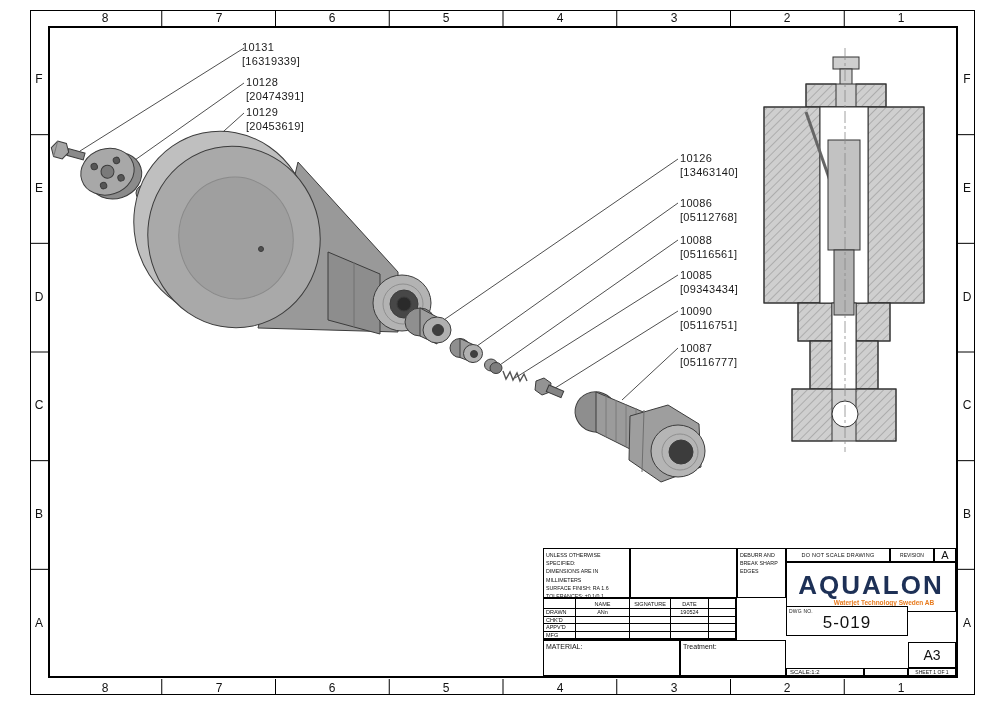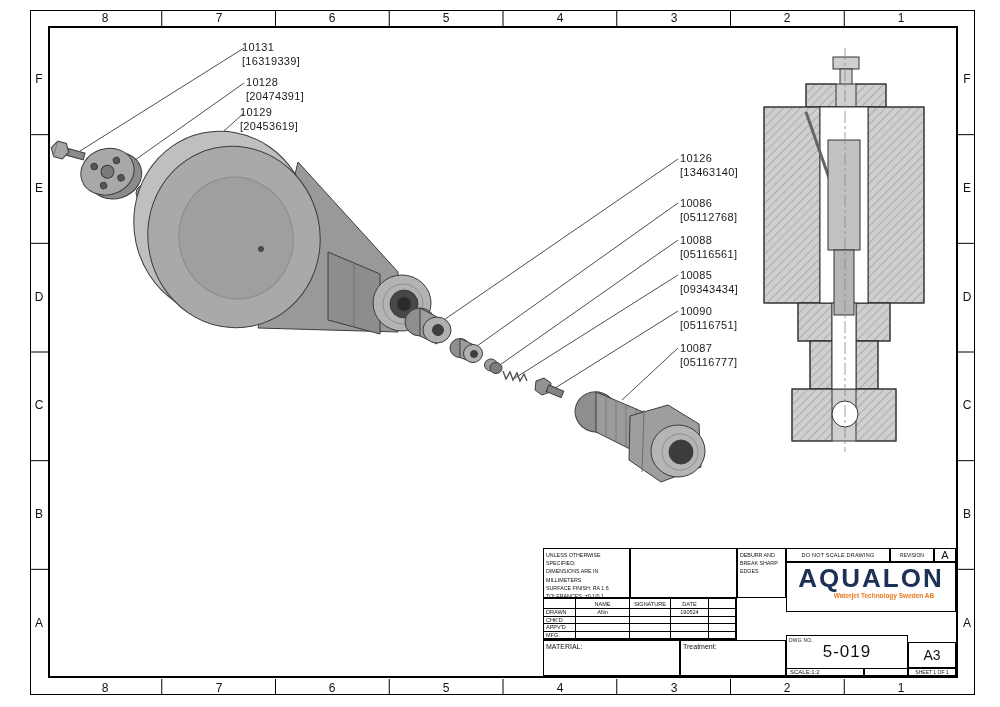--- a/index.html
+++ b/index.html
@@ -23,21 +23,21 @@
   .sign-table { position:absolute; left:543px; top:598px; width:194px; height:42px; border:1px solid #000; display:grid; background:#fff;
                 grid-template-columns:32px 54px 41px 38px 1fr; grid-template-rows:10px 7.5px 7.5px 7.5px 7.5px; }
   .sign-table > div { border-right:1px solid #000; border-bottom:1px solid #000; font-size:5.5px; display:flex; align-items:center; padding-left:2px; overflow:hidden; }
   .sign-table > div.hc { justify-content:center; padding-left:0; }
 
   .dns-cell { font-size:5.5px; display:flex; align-items:center; justify-content:center; letter-spacing:.2px; }
   .rev-label { font-size:5px; display:flex; align-items:center; justify-content:center; }
   .rev-value { font-size:11px; display:flex; align-items:center; justify-content:center; }
 
   .logo-cell { text-align:center; }
-  .logo-text { font-size:26px; font-weight:bold; letter-spacing:2px; color:#1d3056; }
+  .logo-text { margin-top:7px; font-size:26px; font-weight:bold; letter-spacing:2px; color:#1d3056; }
   .logo-tagline { margin-top:-2px; padding-left:26px; font-size:6.5px; font-weight:bold; color:#e87b1e; }
 
   .desc-line1 { margin-top:9px; text-align:center; font-size:8px; }
   .desc-line2 { text-align:center; font-size:8px; }
 
   .dwg-no { margin-top:6px; text-align:center; font-size:17px; letter-spacing:1px; }
   .size-cell { font-size:14px; display:flex; align-items:center; justify-content:center; }
   .scale-cell { font-size:6px; display:flex; align-items:center; padding-left:3px; }
   .sheet-cell { font-size:5px; display:flex; align-items:center; justify-content:center; }
   .mat-label { font-size:7px; padding:2px 0 0 2px; }
@@ -237,21 +237,21 @@
   <span class="zone v" style="left:960px;top:616px">A</span>
 
   <div class="callout" style="left:242px;top:40px">
     <div>10131</div>
     <div>[16319339]</div>
   </div>
   <div class="callout" style="left:246px;top:75px">
     <div>10128</div>
     <div>[20474391]</div>
   </div>
-  <div class="callout" style="left:240px;top:105px">
+  <div class="callout" style="left:246px;top:105px">
     <div>10129</div>
     <div>[20453619]</div>
   </div>
   <div class="callout" style="left:680px;top:151px">
     <div>10126</div>
     <div>[13463140]</div>
   </div>
   <div class="callout" style="left:680px;top:196px">
     <div>10086</div>
     <div>[05112768]</div>
@@ -330,21 +330,21 @@
   <div class="cell dns-cell" style="left:786px;top:548px;width:104px;height:14px">DO NOT SCALE DRAWING</div>
   <div class="cell rev-label" style="left:890px;top:548px;width:44px;height:14px">REVISION</div>
   <div class="cell rev-value" style="left:934px;top:548px;width:22px;height:14px">A</div>
 
   <div class="cell logo-cell" style="left:786px;top:562px;width:170px;height:50px">
     <div class="logo-text">AQUALON</div>
     <div class="logo-tagline">Waterjet Technology Sweden AB</div>
   </div>
 
 
-  <div class="cell" style="left:786px;top:635px;width:122px;height:36px">
+  <div class="cell" style="left:786px;top:606px;width:122px;height:30px">
     <div class="cell-label">DWG NO.</div>
     <div class="dwg-no">5-019</div>
   </div>
   <div class="cell size-cell" style="left:908px;top:642px;width:48px;height:26px">A3</div>
 
   <div class="cell scale-cell" style="left:786px;top:668px;width:78px;height:8px">SCALE:1:2</div>
   <div class="cell" style="left:864px;top:668px;width:44px;height:8px"></div>
   <div class="cell sheet-cell" style="left:908px;top:668px;width:48px;height:8px">SHEET 1 OF 1</div>
 
 </div>

